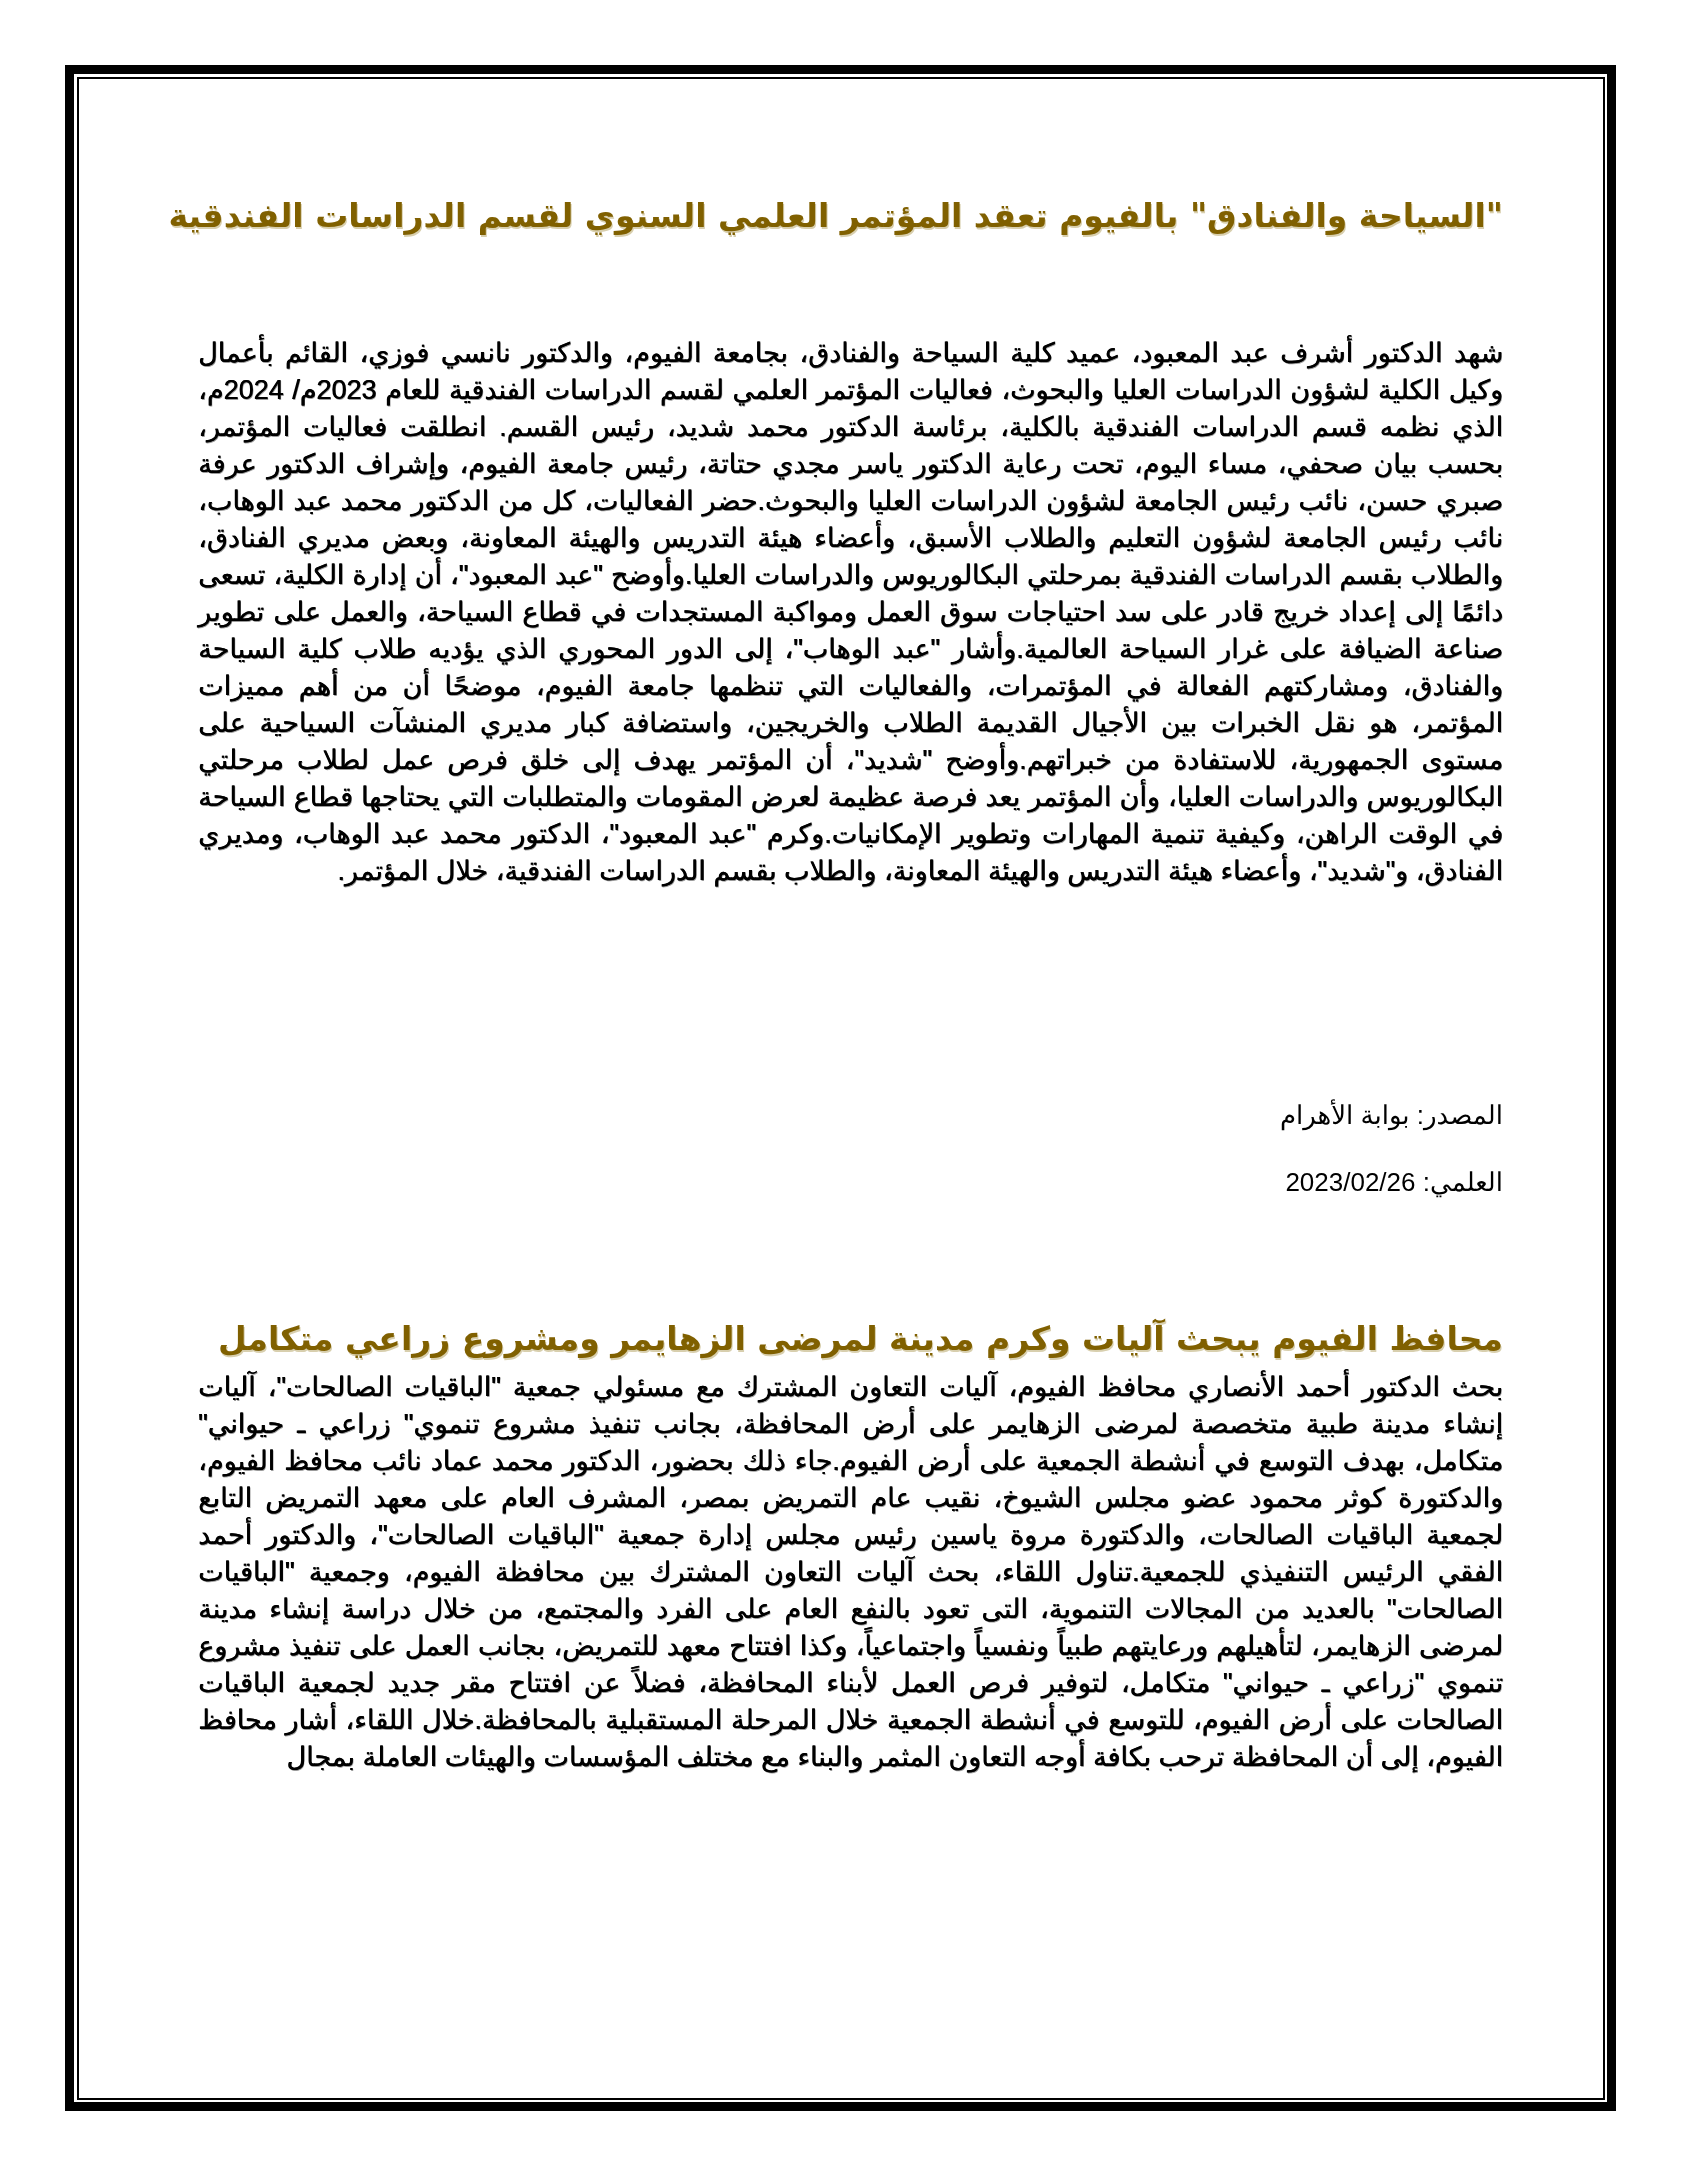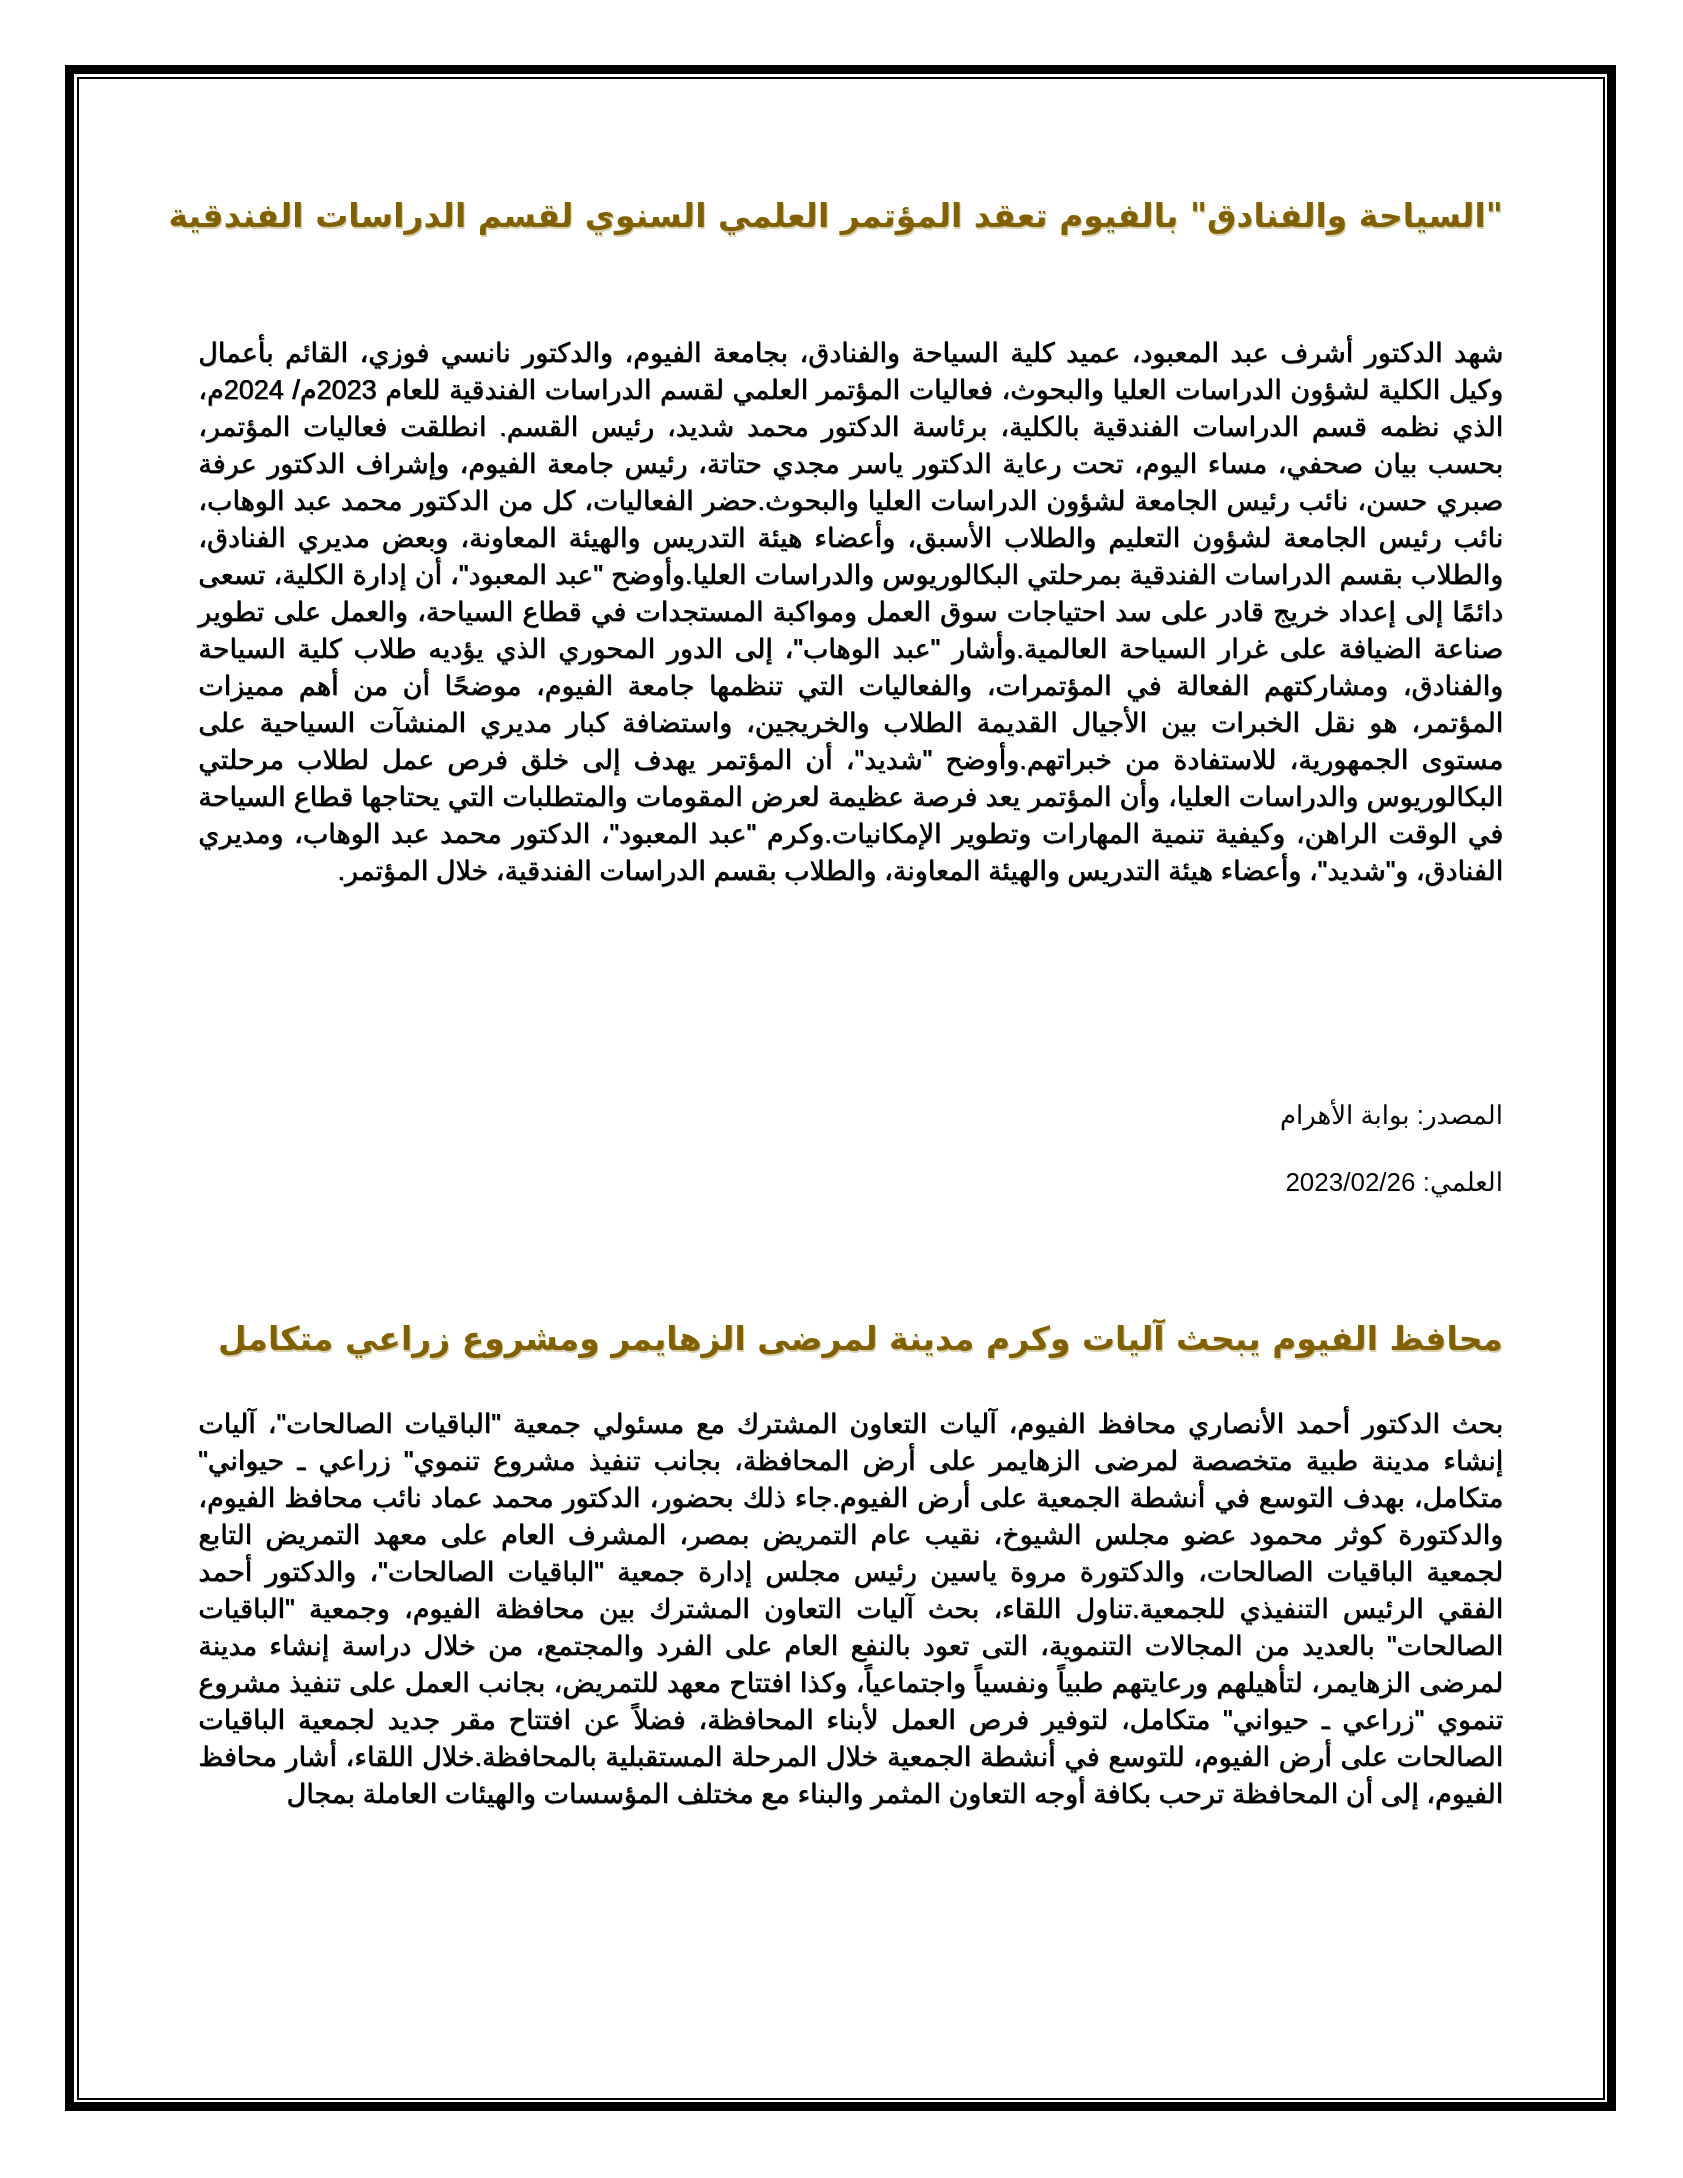--- a/index.html
+++ b/index.html
@@ -29,21 +29,21 @@
   .title-1 { top: 194px; }
   .title-2 { top: 1317px; }
   .para {
     position: absolute; right: 0; width: 1305px;
     font-family: "Liberation Sans", sans-serif;
     font-size: 27px; line-height: 37px;
     text-align: justify; text-align-last: right;
     text-shadow: 0.6px 0 0 #000, 1px 1px 0 #9a9a9a;
   }
   .para-1 { top: 287px; margin-top: 48px; }
-  .para-2 { top: 1406px; }
+  .para-2 { top: 1369px; }
   .meta {
     position: absolute; right: 0;
     font-family: "Liberation Sans", sans-serif;
     font-size: 26px; line-height: 32px; white-space: nowrap;
   }
   .meta-source { top: 1099px; }
   .meta-date { top: 1166px; }
   .meta span { unicode-bidi: isolate; }
 </style>
 </head>

